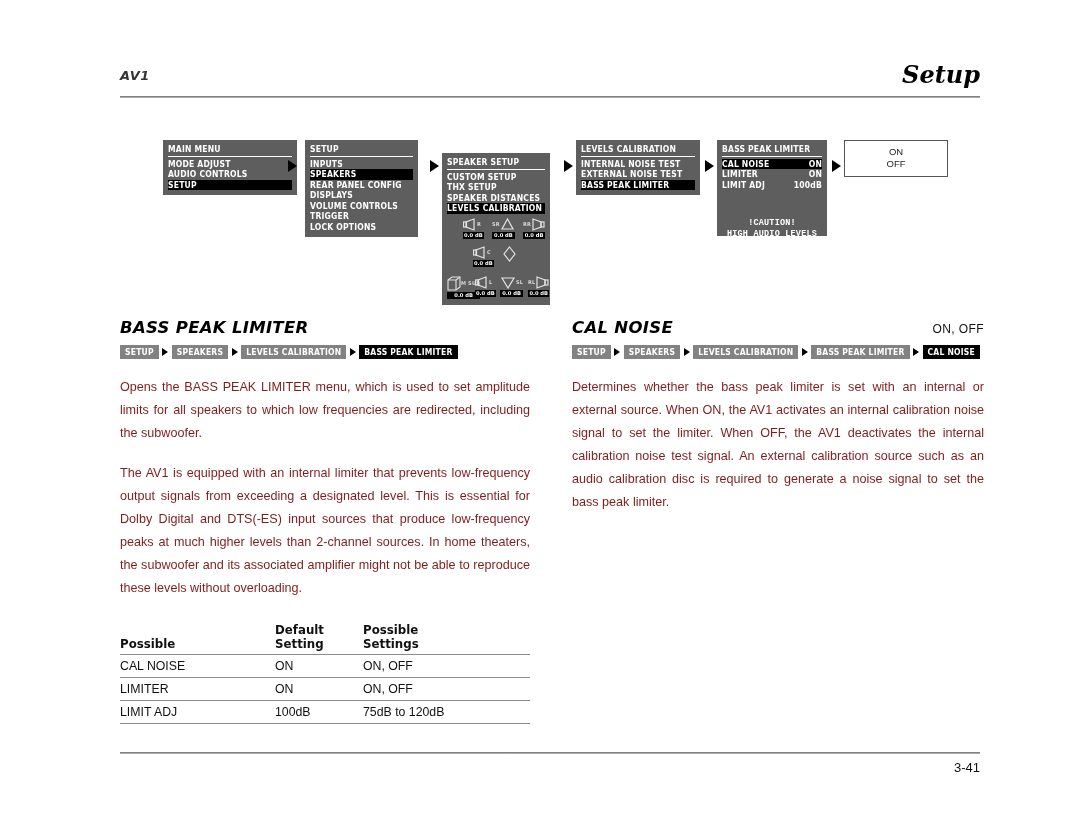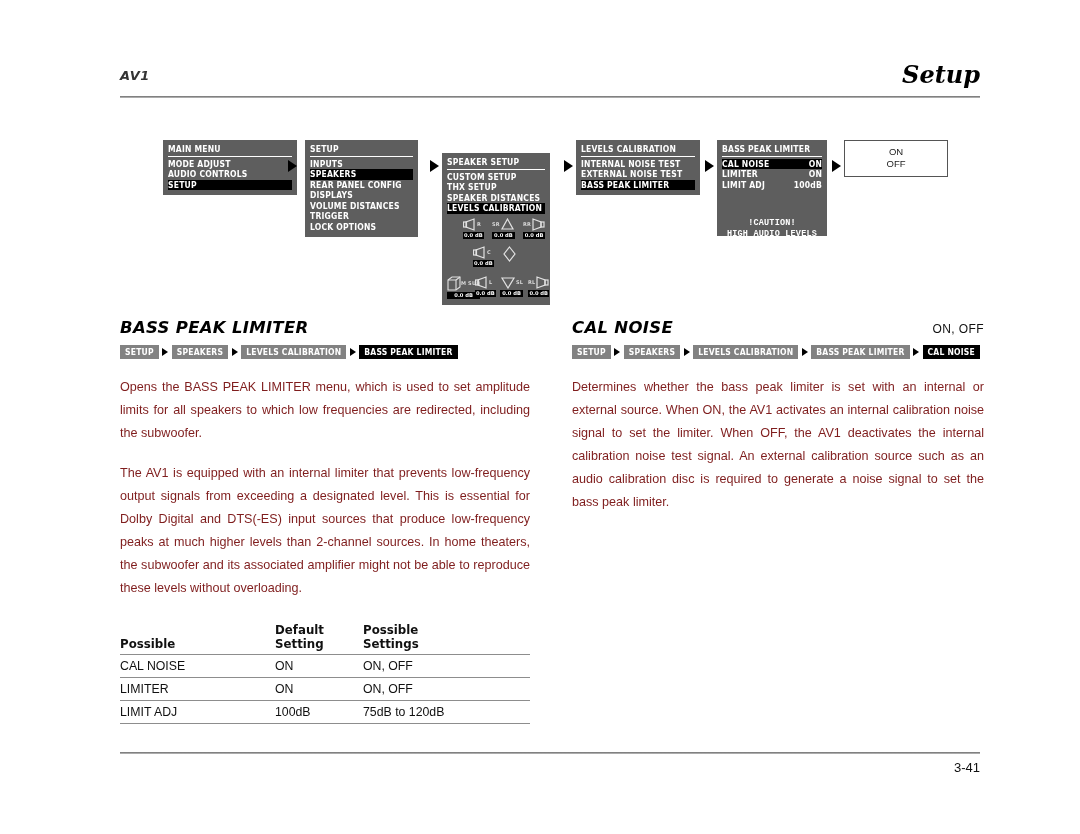--- a/index.html
+++ b/index.html
@@ -259,21 +259,21 @@
     <div class="osd-item sel">SETUP</div>
   </div>
   <div class="arrow" style="left:168px; top:24px;"></div>
 
   <div class="osd-panel" style="left:185px; top:4px; width:113px;">
     <div class="osd-title">SETUP</div>
     <div class="osd-item">INPUTS</div>
     <div class="osd-item sel">SPEAKERS</div>
     <div class="osd-item">REAR PANEL CONFIG</div>
     <div class="osd-item">DISPLAYS</div>
-    <div class="osd-item">VOLUME DISTANCES</div>
+    <div class="osd-item">VOLUME CONTROLS</div>
     <div class="osd-item">TRIGGER</div>
     <div class="osd-item">LOCK OPTIONS</div>
   </div>
   <div class="arrow" style="left:310px; top:24px;"></div>
 
   <div class="osd-panel" style="left:322px; top:4px; width:108px; height:152px;margin-top:13px;">
     <div class="osd-title">SPEAKER SETUP</div>
     <div class="osd-item">CUSTOM SETUP</div>
     <div class="osd-item">THX SETUP</div>
     <div class="osd-item">SPEAKER DISTANCES</div>

